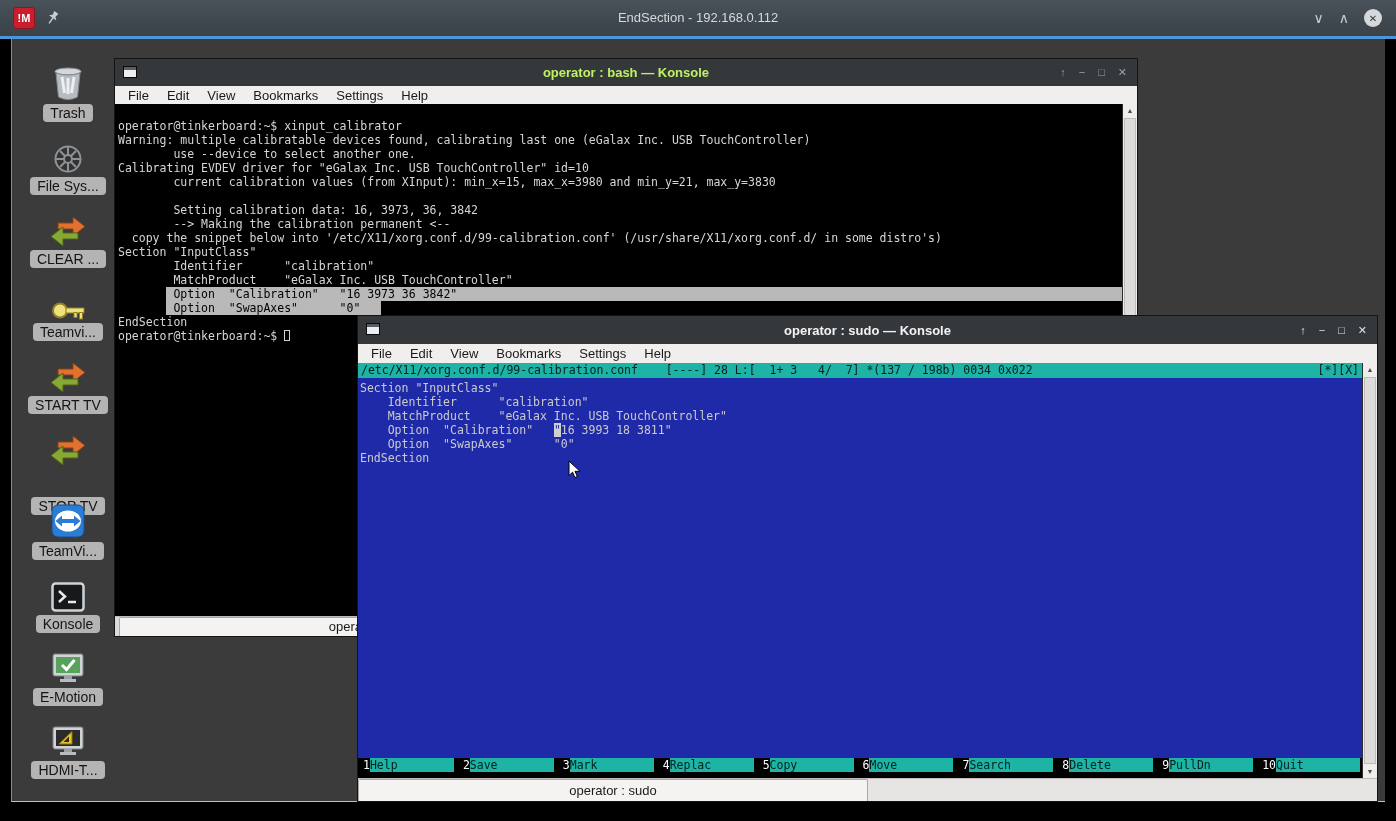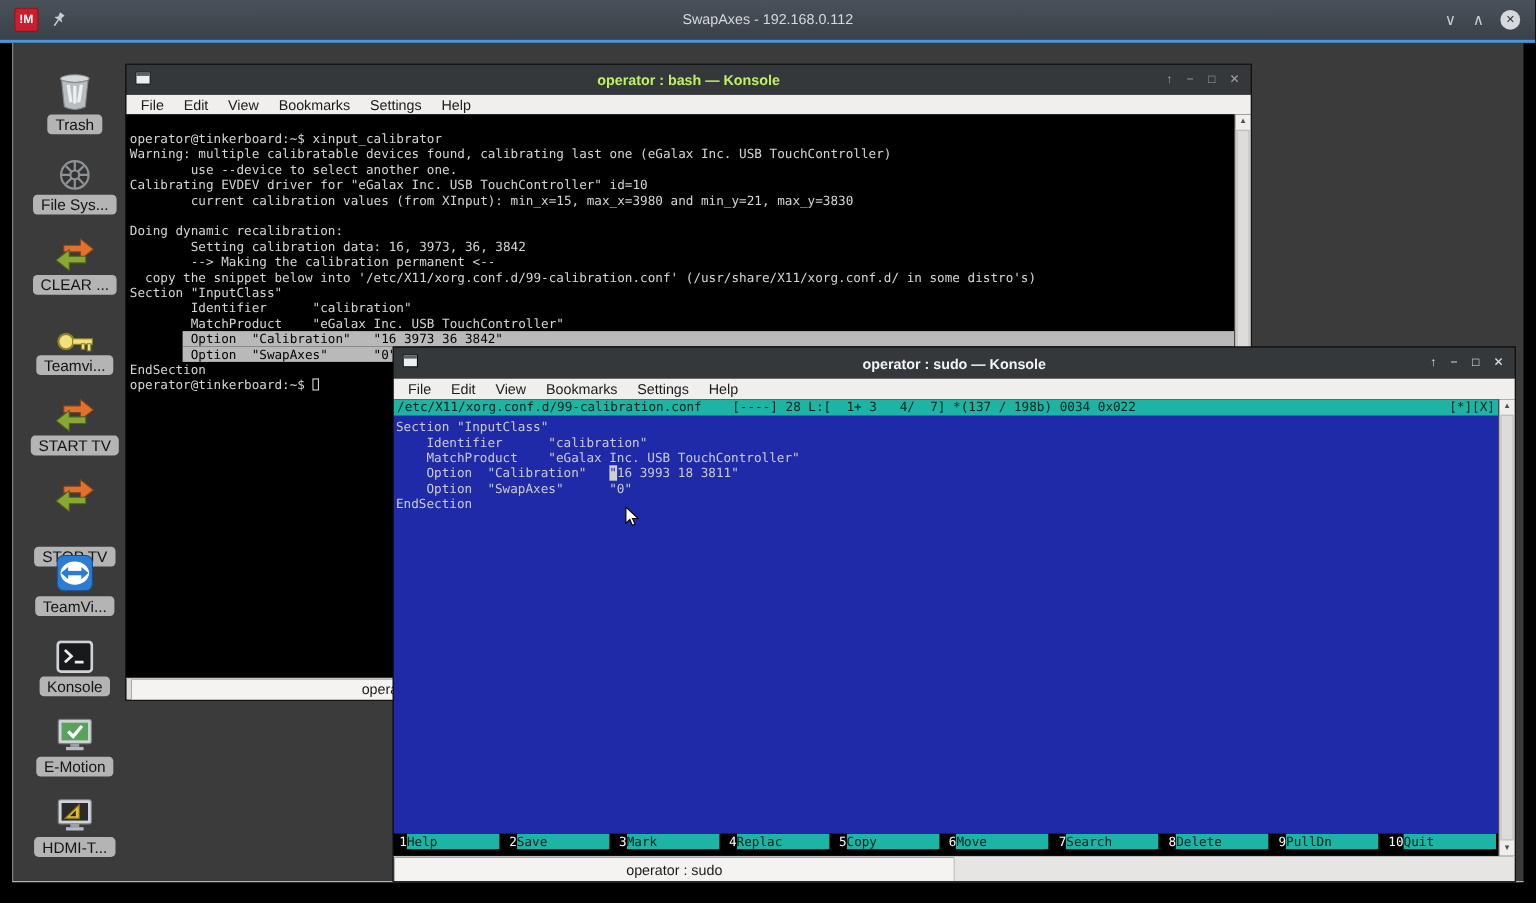--- a/index.html
+++ b/index.html
@@ -104,21 +104,21 @@
 <div class="page">
 
   <div class="nm-bar">
     <div class="nm-logo">!M</div>
     <span class="nm-pin">
       <svg width="13" height="15" viewBox="0 0 13 15">
         <path d="M4 1 L9 1 L8.2 5 L11 7.5 L2 7.5 L4.8 5 Z" fill="#c6ccd1"></path>
         <rect x="6" y="7.5" width="1.4" height="6.5" fill="#c6ccd1"></rect>
       </svg>
     </span>
-    <div class="nm-title">SwapAxes - 192.168.0.112</div>
+    <div class="nm-title">EndSection - 192.168.0.112</div>
     <div class="nm-btns">
       <span class="nm-chev">∨</span>
       <span class="nm-chev">∧</span>
       <span class="nm-close">✕</span>
     </div>
   </div>
   <div class="nm-accent"></div>
 
   <div class="desktop">
     <div id="icon-col">
@@ -267,23 +267,20 @@
             <div class="tline">
               <span>Calibrating EVDEV driver for "eGalax Inc. USB TouchController" id=10</span>
             </div>
             <div class="tline">
               <span>        current calibration values (from XInput): min_x=15, max_x=3980 and min_y=21, max_y=3830</span>
             </div>
             <div class="tline">
               <span></span>
             </div>
             <div class="tline">
-              <span>Doing dynamic recalibration:</span>
-            </div>
-            <div class="tline">
               <span>        Setting calibration data: 16, 3973, 36, 3842</span>
             </div>
             <div class="tline">
               <span>        --&gt; Making the calibration permanent &lt;--</span>
             </div>
             <div class="tline">
               <span>  copy the snippet below into '/etc/X11/xorg.conf.d/99-calibration.conf' (/usr/share/X11/xorg.conf.d/ in some distro's)</span>
             </div>
             <div class="tline">
               <span>Section "InputClass"</span>

